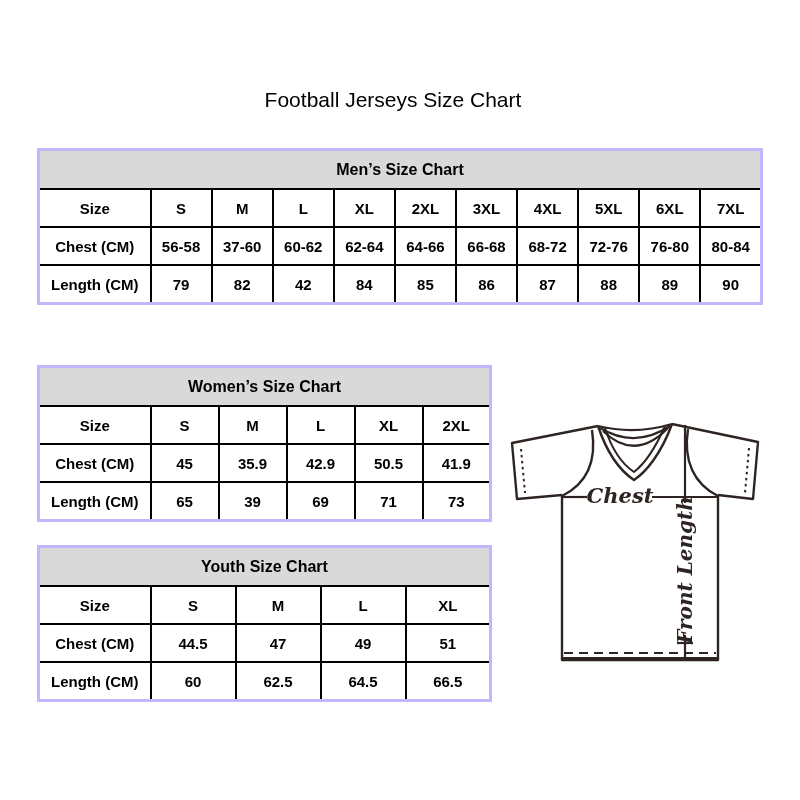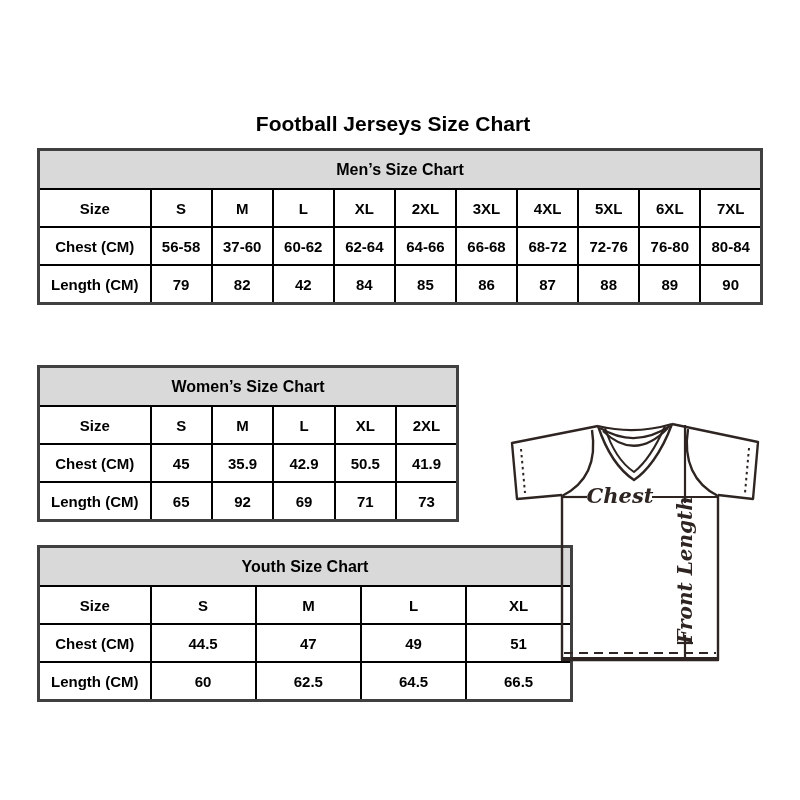--- a/index.html
+++ b/index.html
@@ -5,36 +5,36 @@
   html, body { margin: 0; padding: 0; }
   body {
     width: 800px; height: 800px;
     background: #ffffff;
     position: relative;
     font-family: "Liberation Sans", sans-serif;
     overflow: hidden;
   }
   .page-title {
     position: absolute;
-    top: 112px; left: 0;
+    top: 88px; left: 0;
     width: 786px;
     text-align: center;
     font-size: 21px;
-    font-weight: bold;
+    font-weight: normal;
     color: #000;
   }
   table.size-table {
     position: absolute;
     border-collapse: collapse;
     table-layout: fixed;
-    border: 3px solid #404040;
+    border: 3px solid #c4b5fd;
   }
   #mens   { left: 37px; top: 148px; width: 726px; }
-  #womens { left: 37px; top: 365px; width: 422px; }
-  #youth  { left: 37px; top: 545px; width: 536px; }
+  #womens { left: 37px; top: 365px; width: 455px; }
+  #youth  { left: 37px; top: 545px; width: 455px; }
   table.size-table td {
     border: 2px solid #000;
     text-align: center;
     vertical-align: middle;
     font-weight: bold;
     font-size: 15px;
     color: #000;
     height: 36px;
     padding: 0 2px;
     overflow: hidden;
@@ -137,21 +137,21 @@
         <td>Chest (CM)</td>
         <td>45</td>
         <td>35.9</td>
         <td>42.9</td>
         <td>50.5</td>
         <td>41.9</td>
       </tr>
       <tr>
         <td>Length (CM)</td>
         <td>65</td>
-        <td>92</td>
+        <td>39</td>
         <td>69</td>
         <td>71</td>
         <td>73</td>
       </tr>
     </tbody>
   </table>
 <table class="size-table" id="youth">
     <colgroup>
       <col class="label-col">
       <col>

